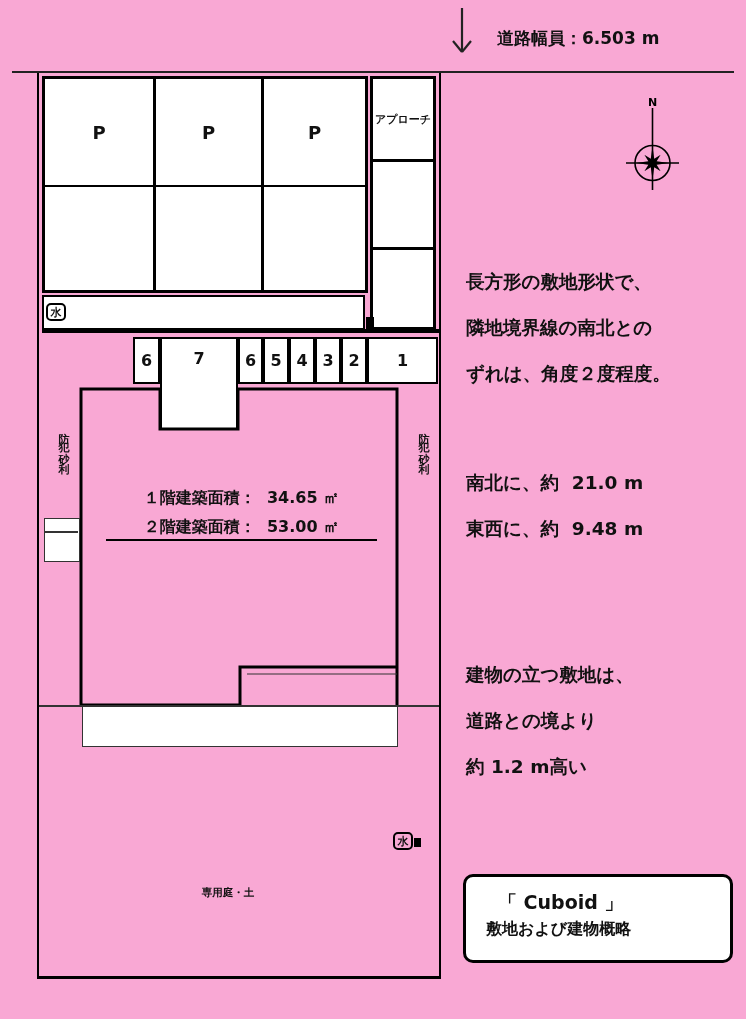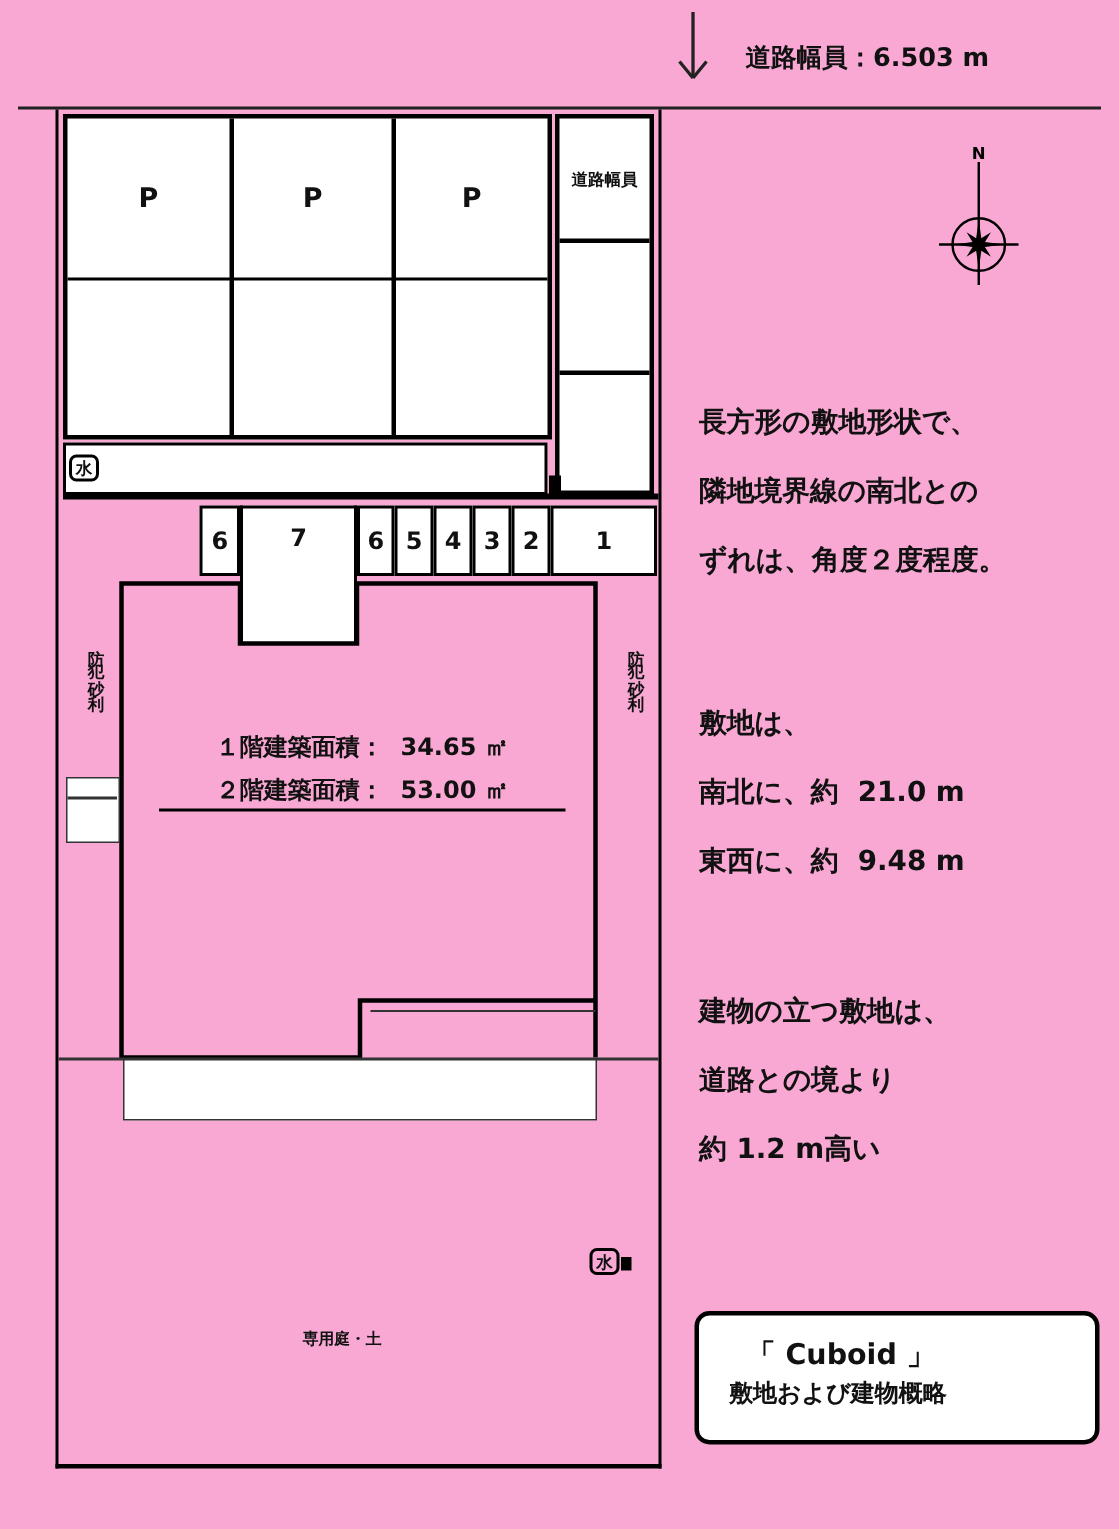--- a/index.html
+++ b/index.html
@@ -41,21 +41,21 @@
     <div class="abs blackline" style="left:216.3px;top:0;width:3px;height:211px;"></div>
     <div class="abs blackline" style="left:0;top:106px;width:320px;height:2px;"></div>
     <div class="abs center bold" style="left:0;top:0;width:108px;height:106px;font-size:18px;">P</div>
     <div class="abs center bold" style="left:111px;top:0;width:105px;height:106px;font-size:18px;">P</div>
     <div class="abs center bold" style="left:219px;top:0;width:101px;height:106px;font-size:18px;">P</div>
   </div>
 
   <div class="abs thickbox" style="left:370px;top:76px;width:66px;height:254px;">
     <div class="abs blackline" style="left:0;top:80px;width:60px;height:3px;"></div>
     <div class="abs blackline" style="left:0;top:168px;width:60px;height:3px;"></div>
-    <div class="abs center bold txt" style="left:0;top:0;width:60px;height:80px;font-size:11px;">道路幅員</div>
+    <div class="abs center bold txt" style="left:0;top:0;width:60px;height:80px;font-size:11px;">アプローチ</div>
   </div>
 
   <div class="abs thinbox" style="left:42px;top:295px;width:323px;height:35px;">
     <div class="abs center bold" style="left:2px;top:6px;width:20px;height:18px;
          border:2px solid #000;border-radius:5px;font-size:11px;">水</div>
   </div>
 
   <div class="abs blackline" style="left:42px;top:329px;width:397px;height:4px;"></div>
   <div class="abs blackline" style="left:366px;top:317px;width:8px;height:13px;"></div>
 
@@ -102,21 +102,20 @@
              L39.22,74.16 L37.5,86.5 L35.78,74.16 L29.37,78.13 L33.34,71.72 L21,70 L33.34,68.28
              L29.37,61.87 L35.78,65.84 Z" fill="#000"></path>
   </svg>
 
   <div class="abs notegap" style="left:466px;top:269px;">
     <div class="noteline">長方形の敷地形状で、</div>
     <div class="noteline">隣地境界線の南北との</div>
     <div class="noteline">ずれは、角度２度程度。</div>
   </div>
   <div class="abs notegap" style="left:466px;top:470px;">
-    <div class="noteline">敷地は、</div>
     <div class="noteline">南北に、約  21.0 m</div>
     <div class="noteline">東西に、約  9.48 m</div>
   </div>
   <div class="abs notegap" style="left:466px;top:662px;">
     <div class="noteline">建物の立つ敷地は、</div>
     <div class="noteline">道路との境より</div>
     <div class="noteline">約 1.2 m高い</div>
   </div>
 
   <div class="abs" style="left:463px;top:874px;width:270px;height:89px;

